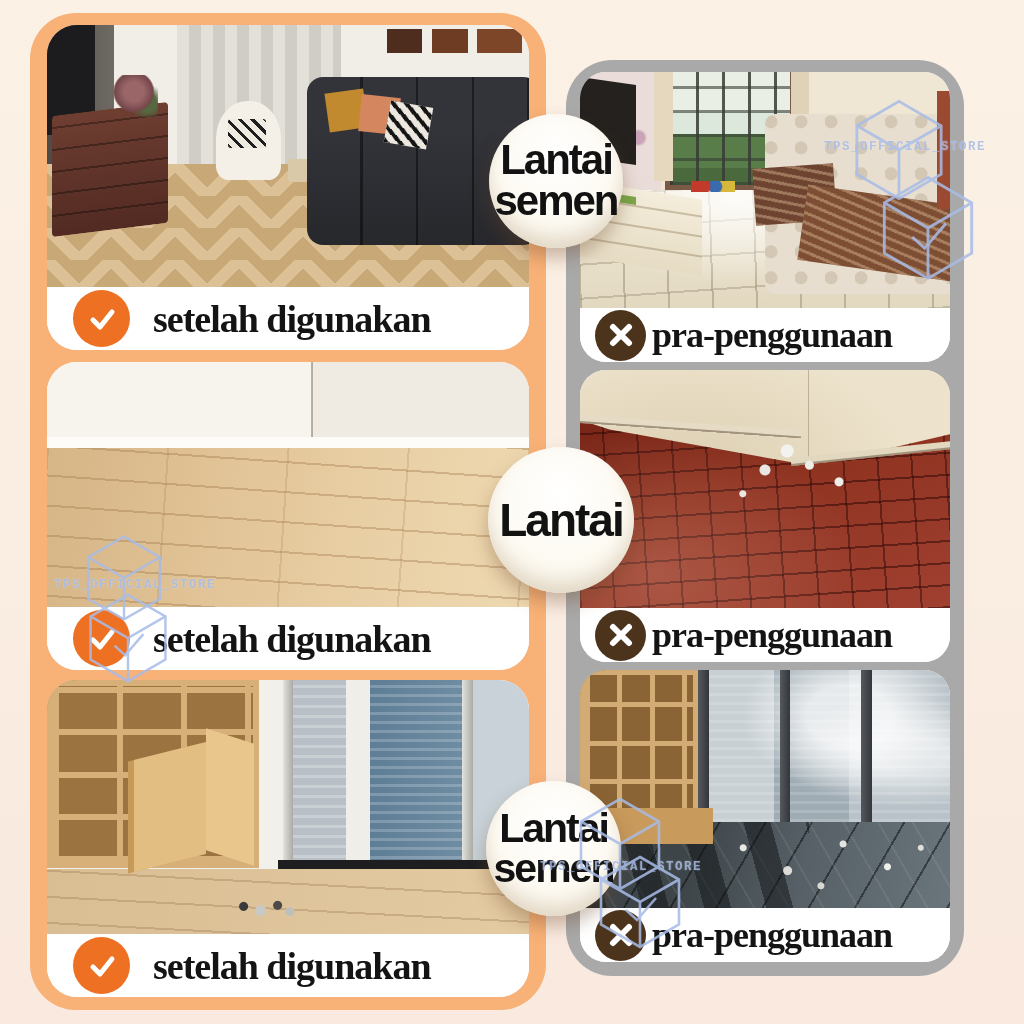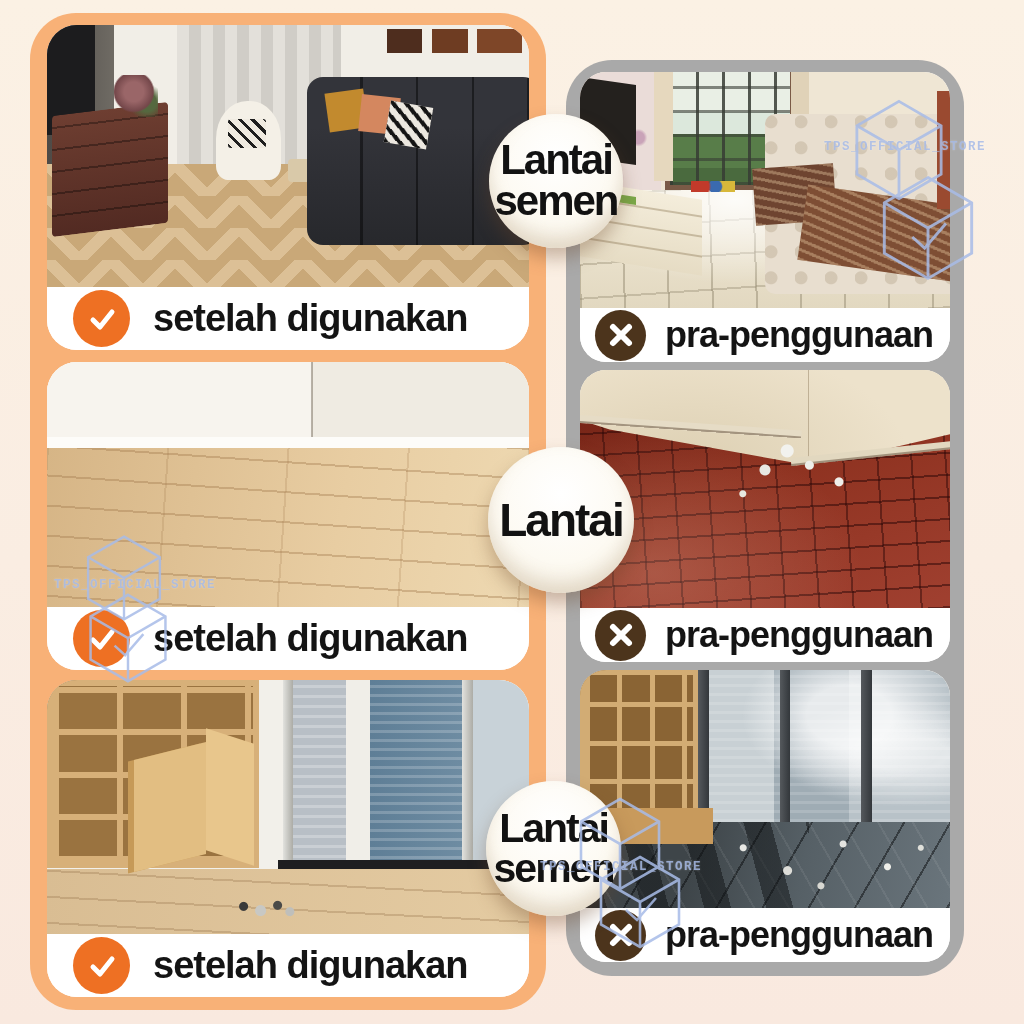--- a/index.html
+++ b/index.html
@@ -17,22 +17,22 @@
   .panel-after .card{margin-bottom:12px;}
   .panel-after .card.c2{margin-bottom:10px;}
   .panel-after .card.c3{margin-bottom:0;}
   .panel-before .card{border-radius:26px;margin-bottom:8px;}
   .panel-before .card.c3{margin-bottom:0;}
   .ph{position:relative;overflow:hidden;width:100%;}
   .ph>div{position:absolute;}
   
   .bar{display:flex;align-items:center;background:#FFFFFF;}
   .bar-a{height:63px;padding-left:26px;gap:23px;}
-  .bar-b{height:54px;padding-left:15px;gap:19px;}
-  .bar-text{font-weight:700;color:#141414;letter-spacing:-1px;white-space:nowrap;}
+  .bar-b{height:54px;padding-left:15px;gap:6px;}
+  .bar-text{font-weight:700;color:#141414;letter-spacing:-1px;white-space:nowrap;font-family:Liberation Serif, serif;}
   .bar-a .bar-text{font-size:38px;}
   .bar-b .bar-text{font-size:36px;}
   .mark{flex:none;border-radius:50%;display:flex;align-items:center;justify-content:center;}
   .check-circle{width:57px;height:57px;background:#EE7023;}
   .x-circle{width:51px;height:51px;background:#4C341C;}
   
   .badge{position:absolute;z-index:20;border-radius:50%;
     background:radial-gradient(circle at 50% 32%,#FFFFFF 0%,#FDFAF2 55%,#EFE8D9 100%);
     box-shadow:0 10px 18px rgba(105,70,40,.35), inset 0 -10px 16px rgba(195,175,145,.35);
     display:flex;flex-direction:column;align-items:center;justify-content:center;}

